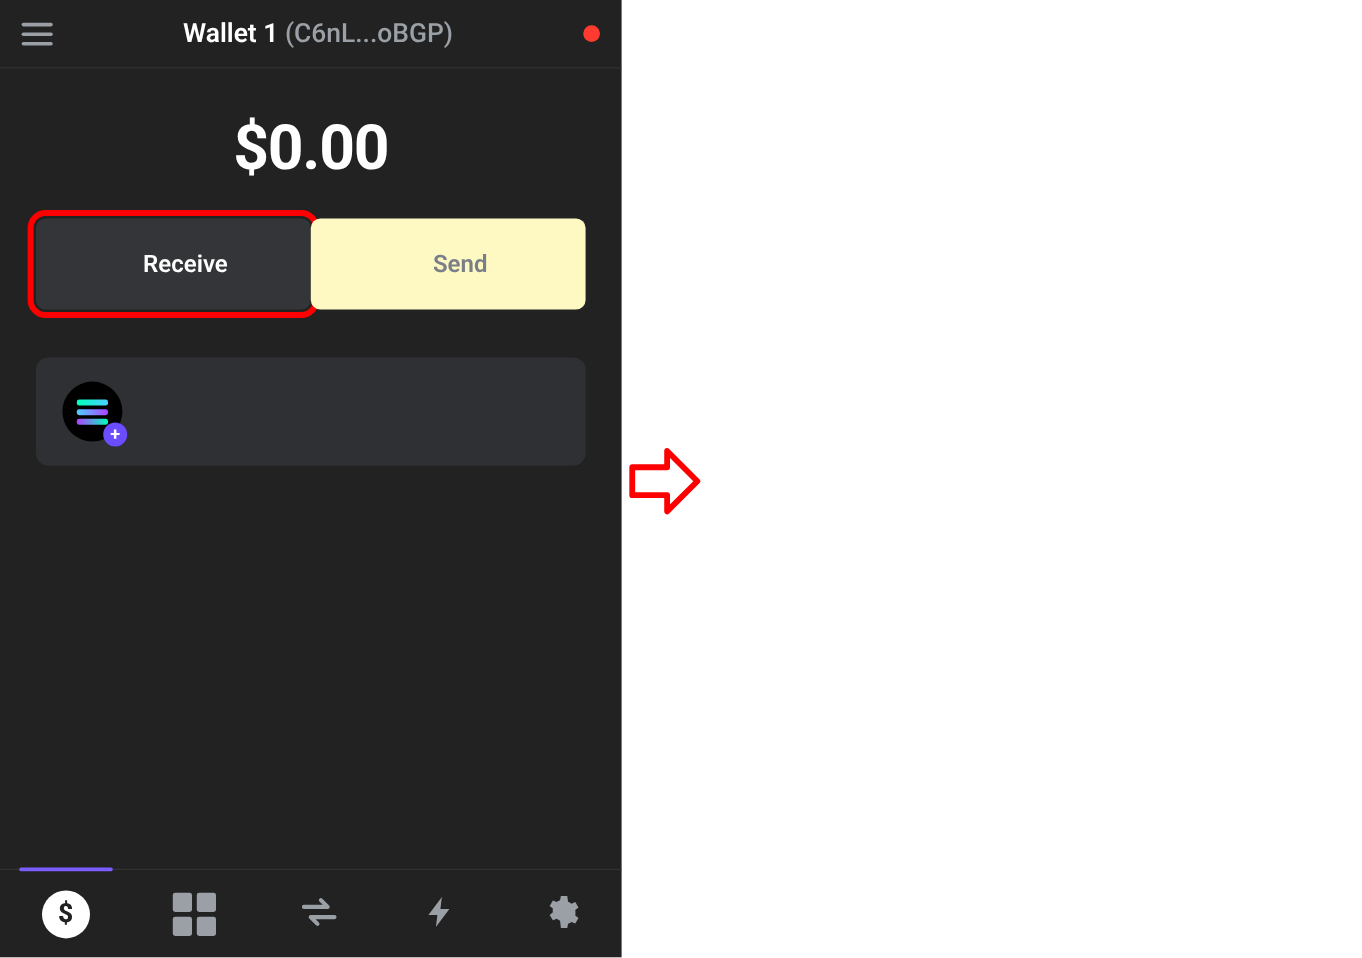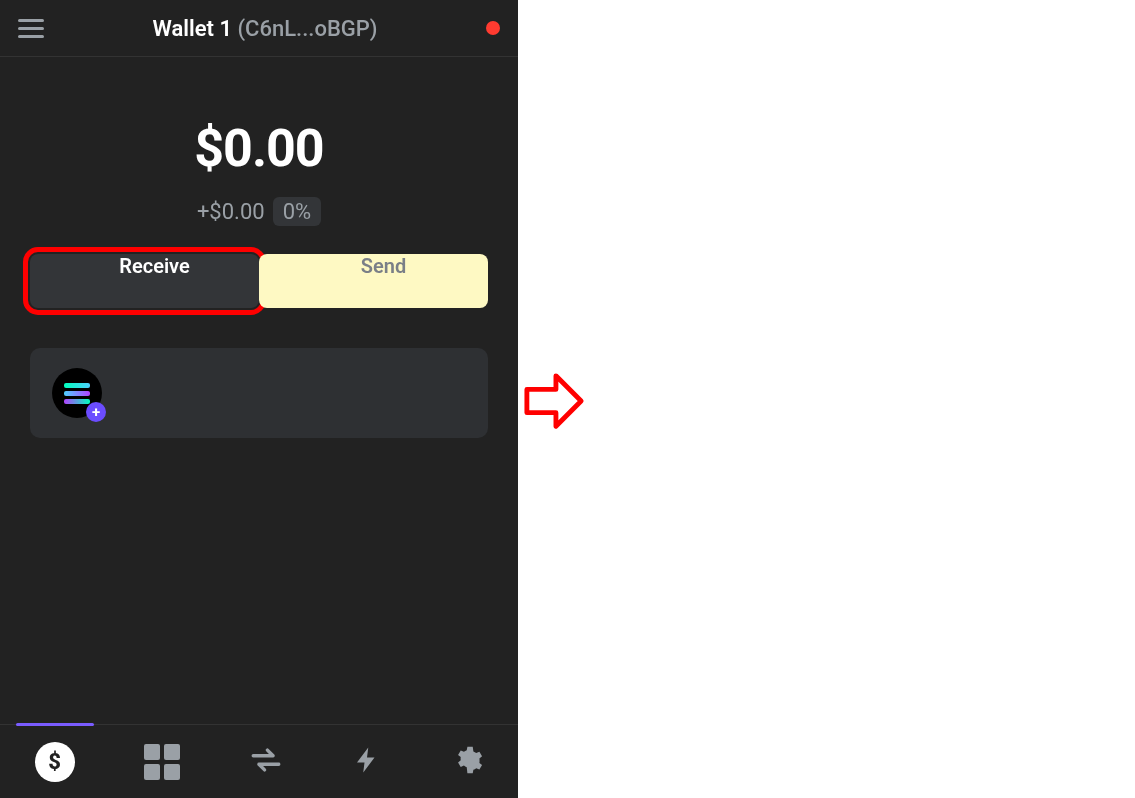--- a/index.html
+++ b/index.html
@@ -61,21 +61,20 @@
     }
     
     .balance-area {
       text-align: center;
       padding-top: 36px;
     }
     .balance-amount {
       font-size: 52px;
       font-weight: 700;
       letter-spacing: -1px;
-      margin-top: 25px;
     }
     .balance-change {
       margin-top: 18px;
       font-size: 22px;
       color: #9aa0a6;
       display:flex;
       justify-content:center;
       align-items:center;
       gap:8px;
     }
@@ -86,23 +85,24 @@
       color: #9aa0a6;
     }
     
     .action-row {
       display: flex;
       margin: 28px 30px 0 30px;
       gap: 0;
     }
     .action-btn {
       flex: 1;
-      height: 54px;
+      height: 76px;
       background: #333538;
       display: flex;
+      align-items: center;
       justify-content: center;
       font-size: 20px;
       font-weight: 600;
       cursor: pointer;
       border-radius: 8px;
       padding-left: 20px;
     }
     .action-btn.muted { color: #7a7f87; background:#fef9c3;}
     .highlight-red {
       outline: 5px solid #ff0000;
@@ -192,24 +192,20 @@
     <div class="hdr-title">
       <span>Wallet 1</span>
       <span class="muted">(C6nL...oBGP)</span>
     </div>
     <div class="status-dot"></div>
   </div>
   <div class="divider-top"></div>
 
   <div class="balance-area">
     <div class="balance-amount">$0.00</div>
-    <div class="balance-change">
-      <span>+$0.00</span>
-      <span class="pct-chip">0%</span>
-    </div>
   </div>
 
   <div class="action-row">
     <div class="action-btn highlight-red">
       <span>Receive</span>
     </div>
     <div class="action-btn muted">
       <span>Send</span>
     </div>
   </div>

